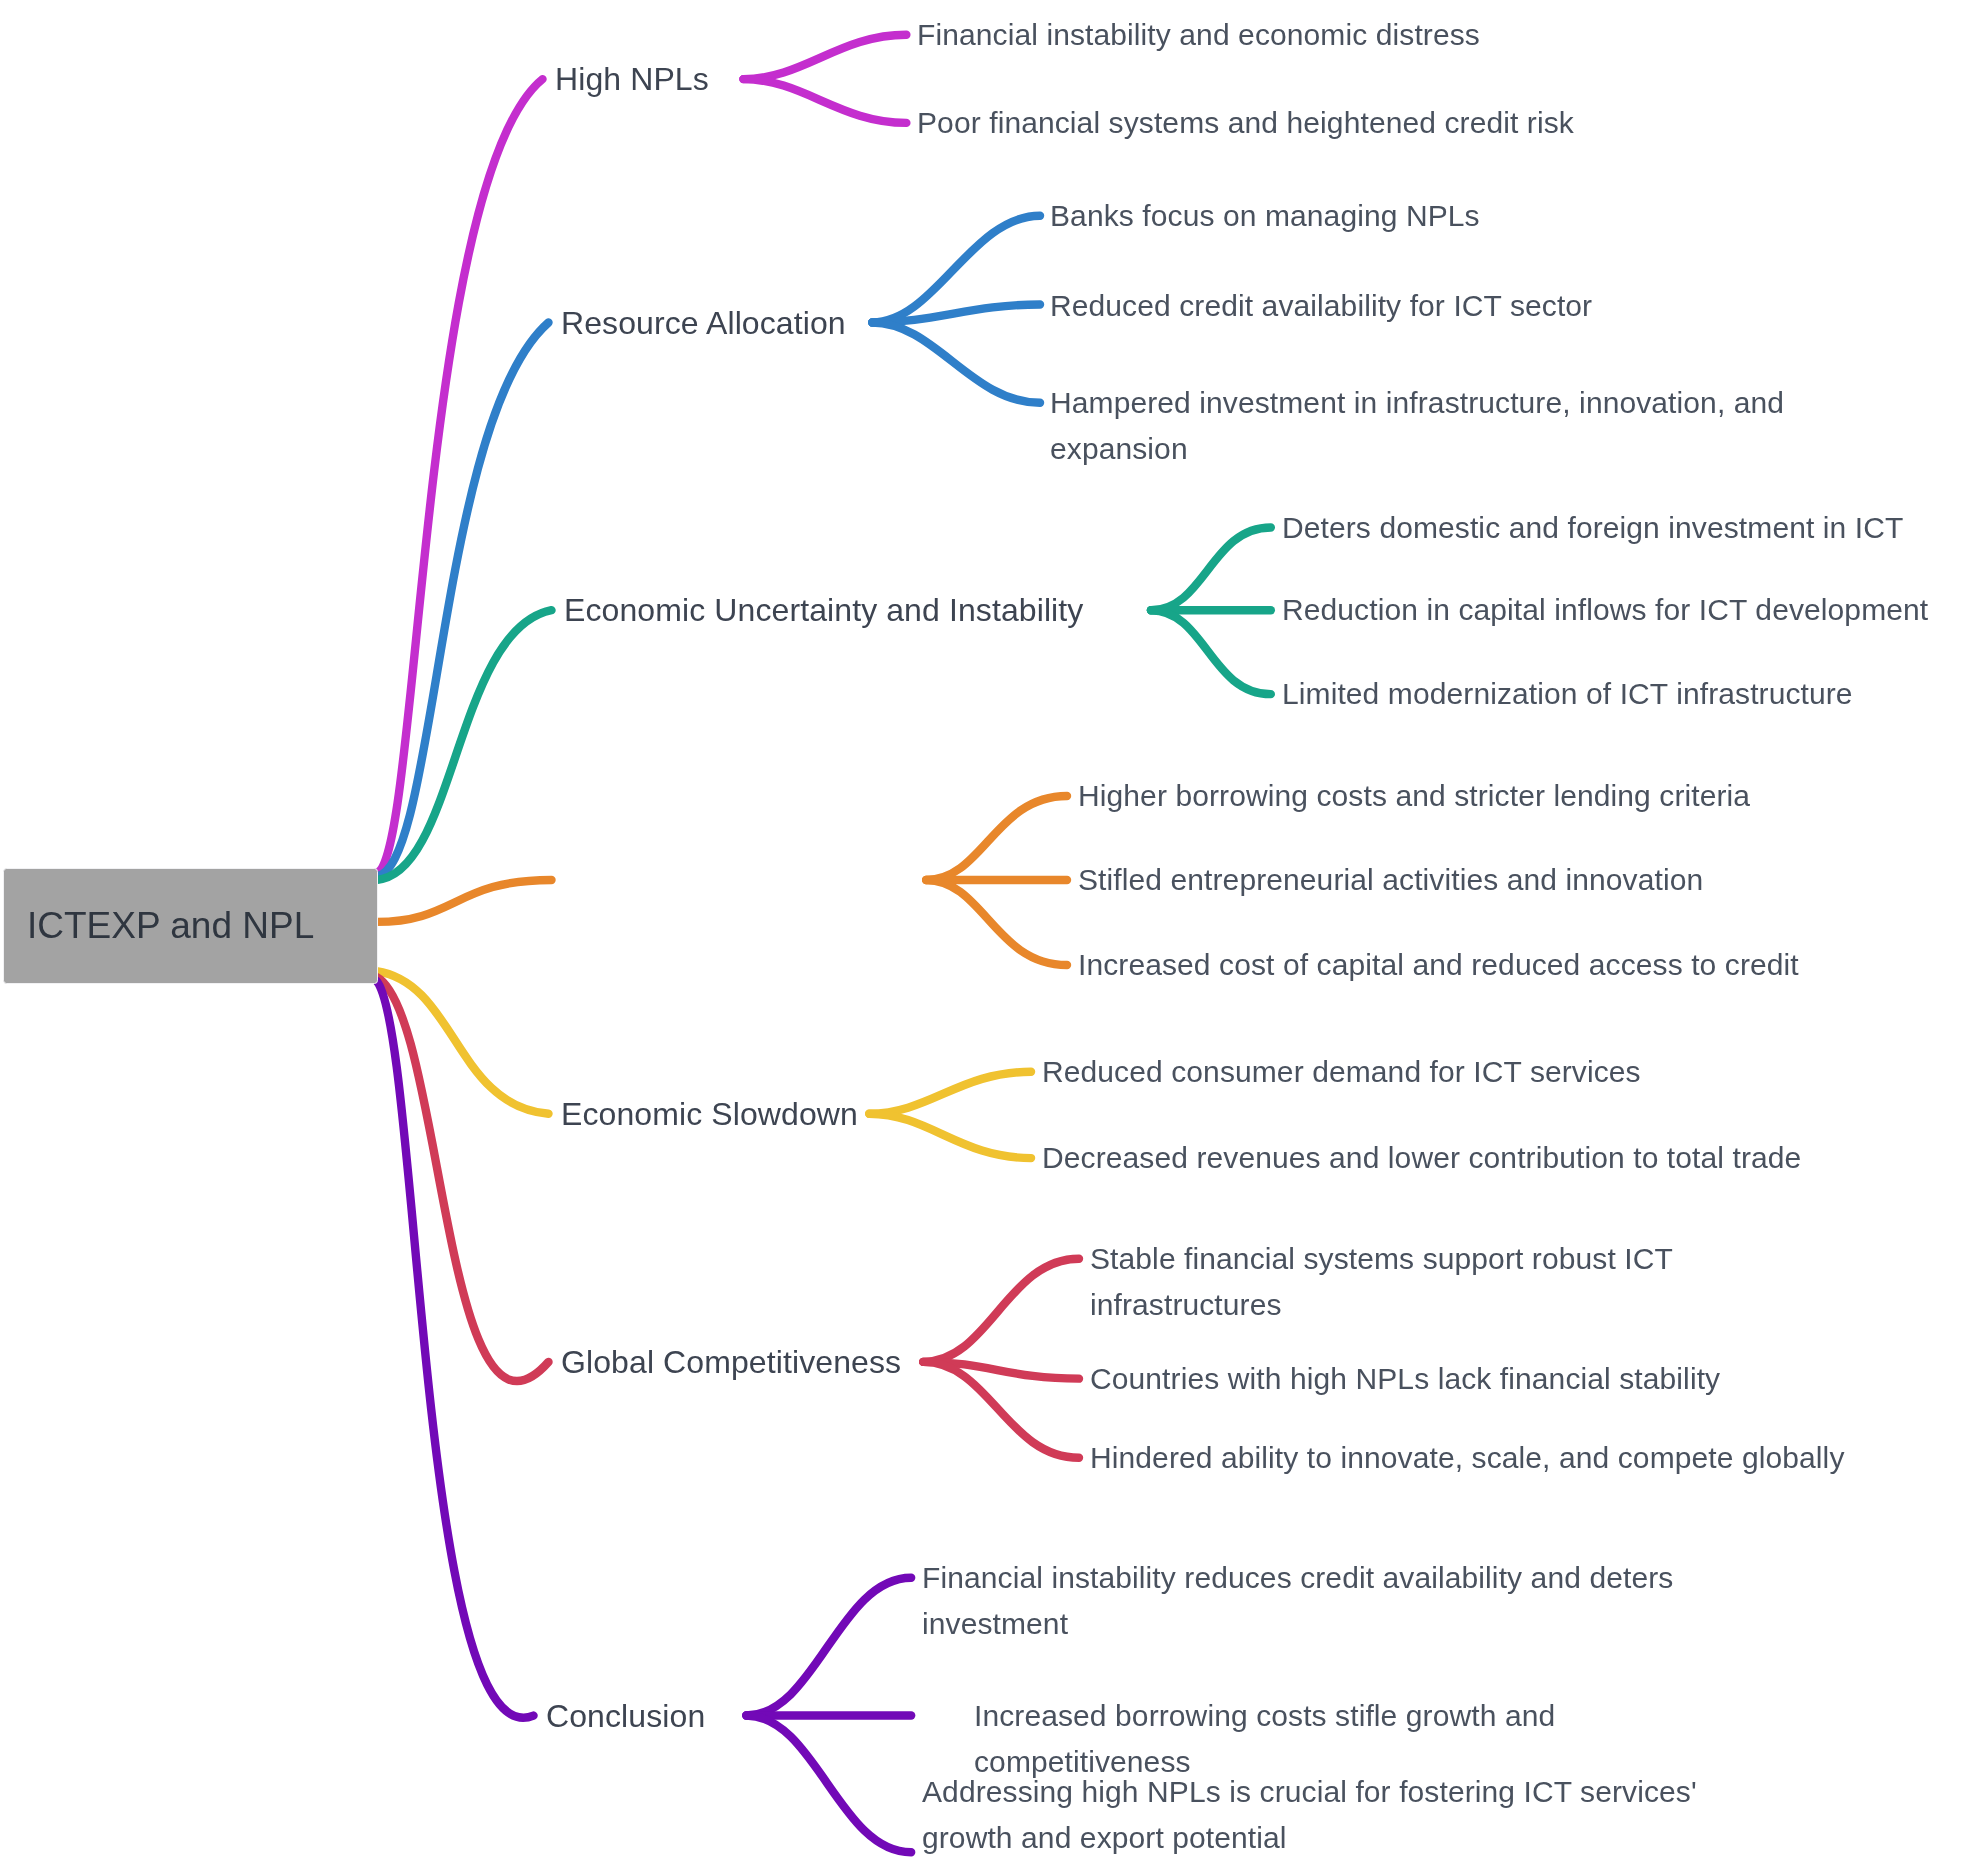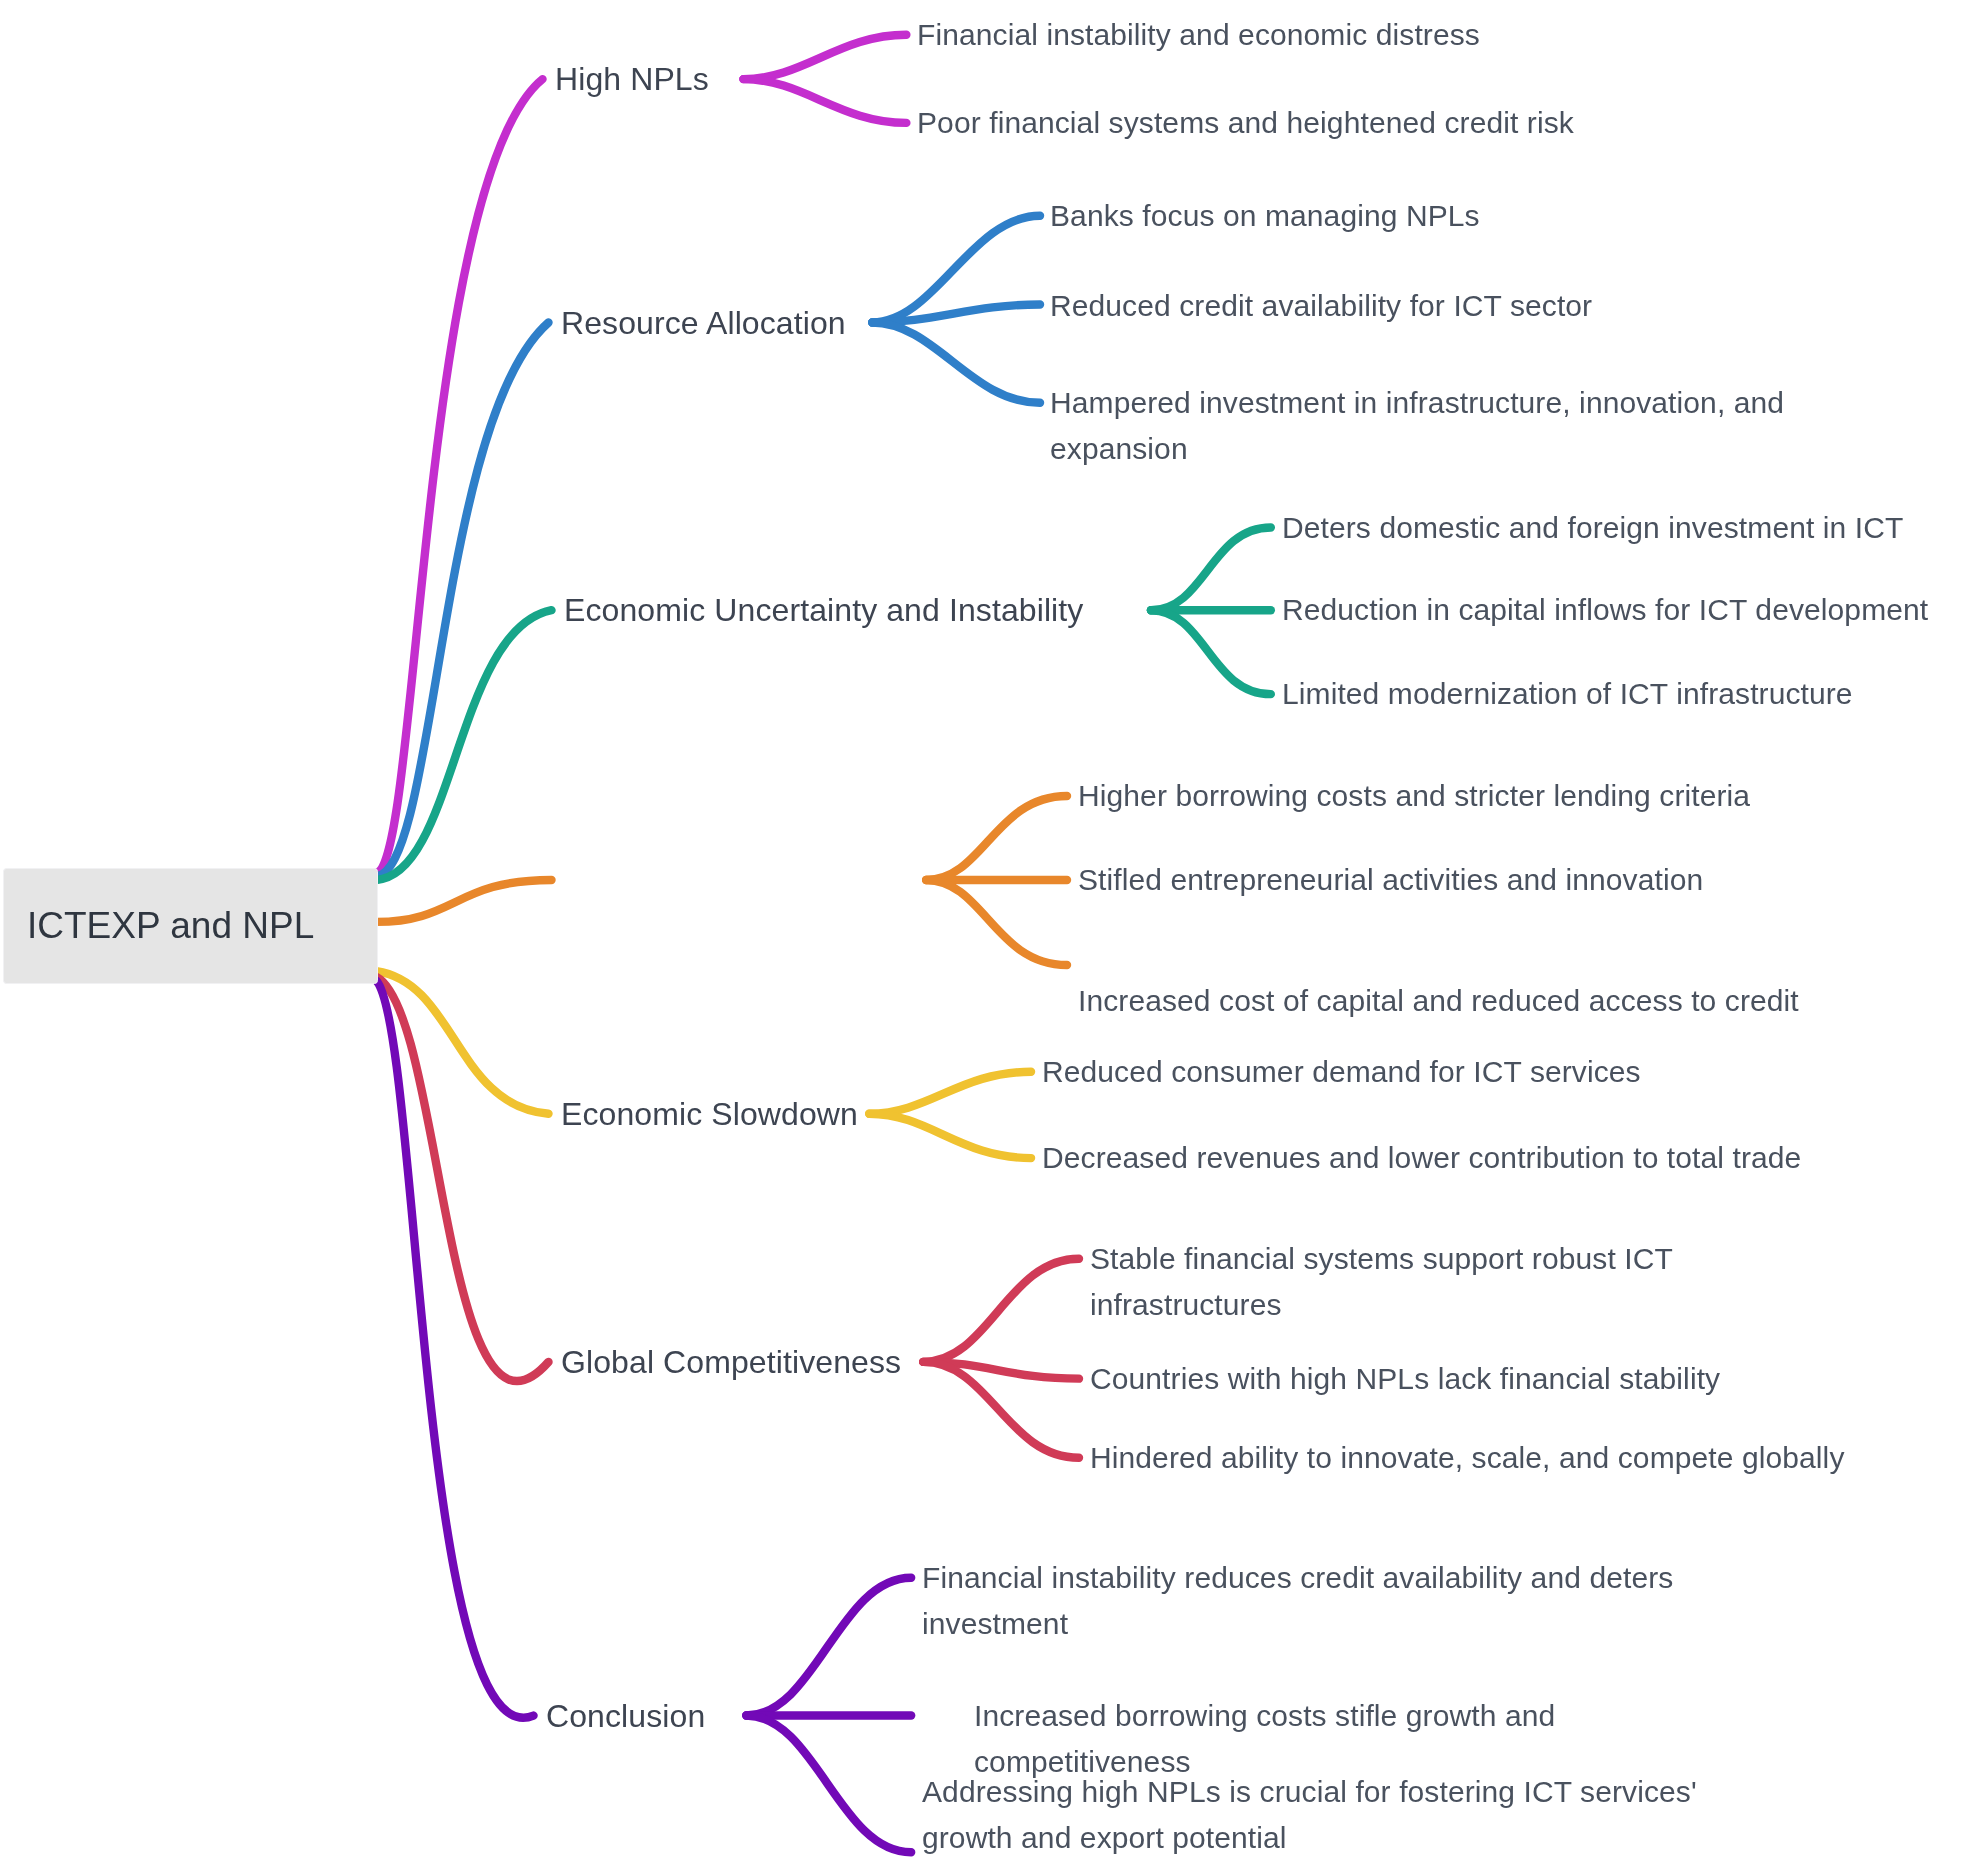--- a/index.html
+++ b/index.html
@@ -41,21 +41,21 @@
     transform: translateY(-50%);
   }
   .leaf-label.wrap { white-space: normal; }
   .leaf-label.nowrap { white-space: pre; }
   #root-node {
     position: absolute;
     left: 3px;
     top: 868px;
     width: 375px;
     height: 116px;
-    background: #e5e5e5;
+    background: #a3a3a3;
     border: 1.2px solid #f1f1f3;
     border-radius: 3.6px;
     box-sizing: border-box;
   }
   #root-node .root-text {
     position: absolute;
     left: 23px;
     top: 50%;
     transform: translateY(-50%);
     color: #2f3640;
@@ -120,21 +120,21 @@
   <div class="leaf-label nowrap" style="left:1050px; top:306px;">Reduced credit availability for ICT sector</div>
   <div class="leaf-label wrap" style="left:1050px; top:426px; width:779px;">Hampered investment in infrastructure, innovation, and expansion</div>
 
   <div class="node-label" style="left:564px; top:610px;">Economic Uncertainty and Instability</div>
   <div class="leaf-label nowrap" style="left:1282px; top:528px;">Deters domestic and foreign investment in ICT</div>
   <div class="leaf-label nowrap" style="left:1282px; top:610px;">Reduction in capital inflows for ICT development</div>
   <div class="leaf-label nowrap" style="left:1282px; top:694px;">Limited modernization of ICT infrastructure</div>
 
   <div class="leaf-label nowrap" style="left:1078px; top:796px;">Higher borrowing costs and stricter lending criteria</div>
   <div class="leaf-label nowrap" style="left:1078px; top:880px;">Stifled entrepreneurial activities and innovation</div>
-  <div class="leaf-label nowrap" style="left:1078px; top:965px;margin-top:36px;">Increased cost of capital and reduced access to credit</div>
+  <div class="leaf-label nowrap" style="left:1078px; top:965px;">Increased cost of capital and reduced access to credit</div>
 
   <div class="node-label" style="left:561px; top:1114px;">Economic Slowdown</div>
   <div class="leaf-label nowrap" style="left:1042px; top:1072px;">Reduced consumer demand for ICT services</div>
   <div class="leaf-label nowrap" style="left:1042px; top:1158px;">Decreased revenues and lower contribution to total trade</div>
 
   <div class="node-label" style="left:561px; top:1362px;">Global Competitiveness</div>
   <div class="leaf-label wrap" style="left:1090px; top:1282px; width:629px;">Stable financial systems support robust ICT infrastructures</div>
   <div class="leaf-label nowrap" style="left:1090px; top:1379px;">Countries with high NPLs lack financial stability</div>
   <div class="leaf-label nowrap" style="left:1090px; top:1458px;">Hindered ability to innovate, scale, and compete globally</div>
 

